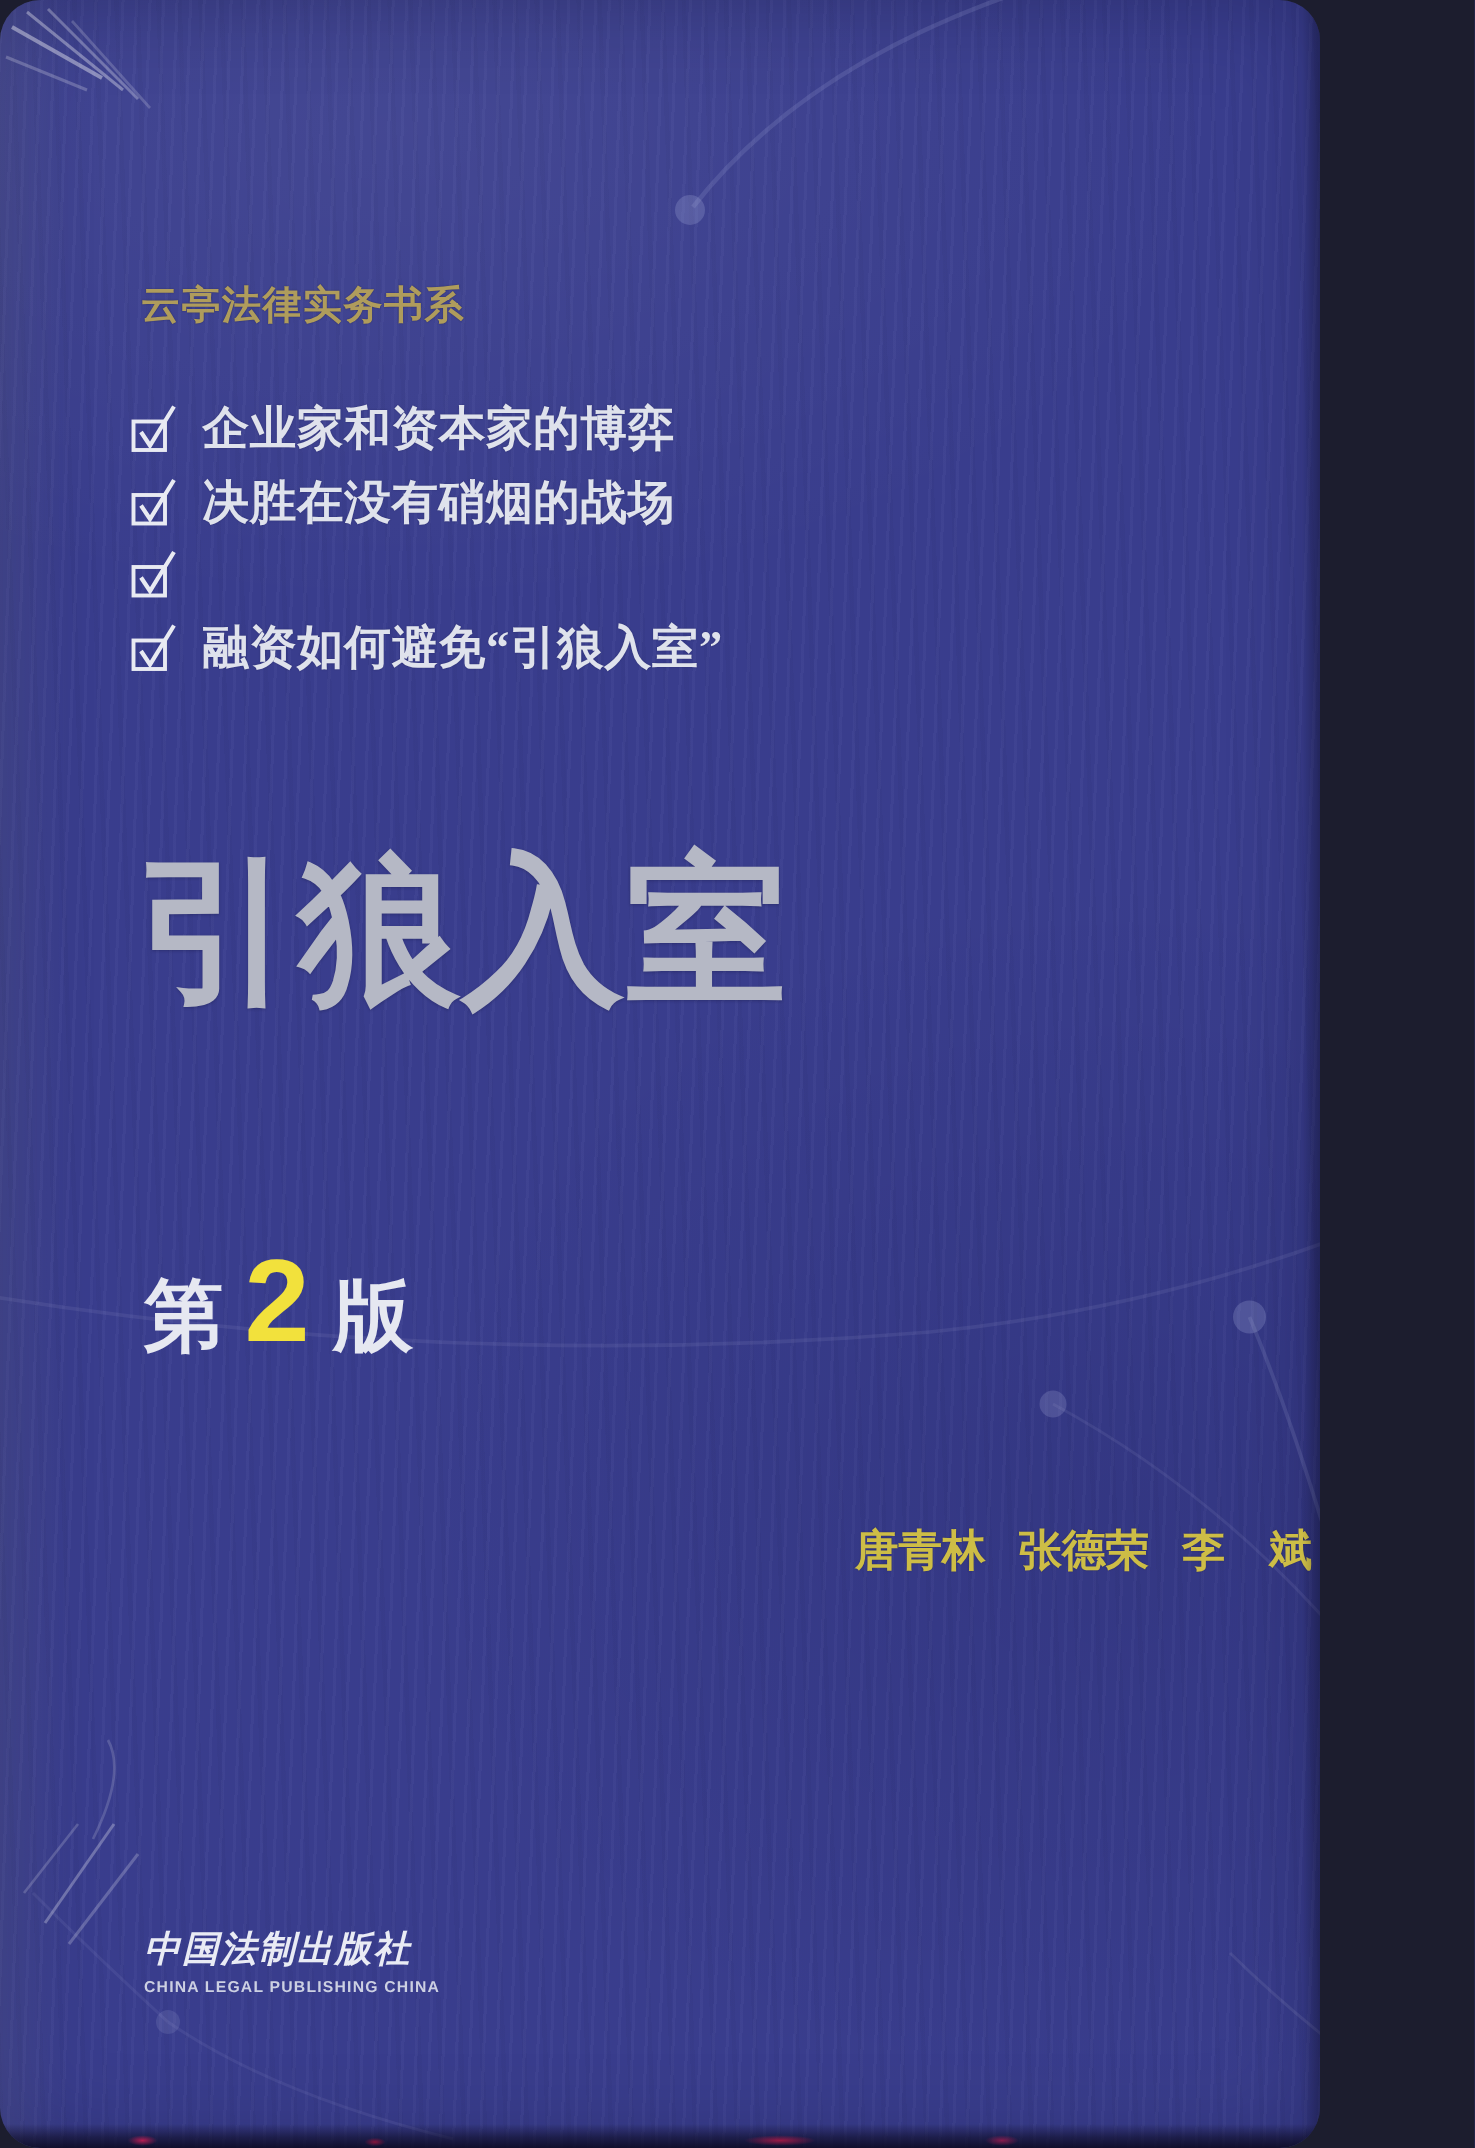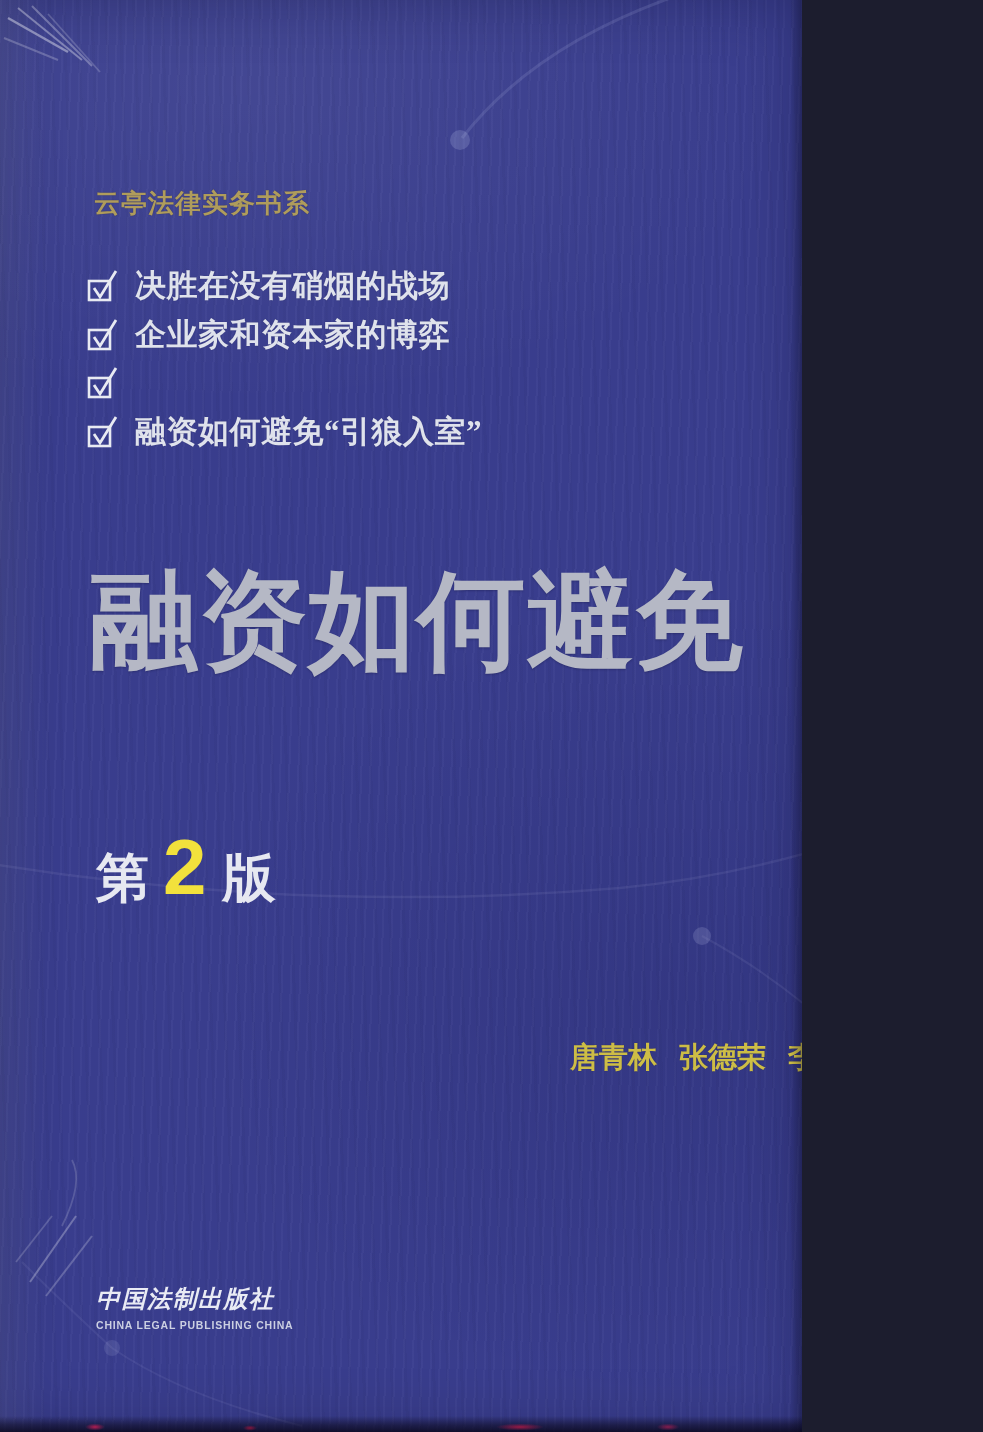--- a/index.html
+++ b/index.html
@@ -1,25 +1,26 @@
 <!DOCTYPE html>
 <html><head>
 <meta charset="utf-8">
 <style>
   html,body { margin:0; padding:0; background:#1c1d2e; }
   .cover {
-    position:relative; width:802px; height:1432px; overflow:hidden;
+    position:relative; width:880px; height:1432px; overflow:hidden;
     background-color:#3a3e8f;
     background-image:
       radial-gradient(ellipse 900px 520px at 30% 6%, rgba(255,255,255,0.055), transparent 62%),
       radial-gradient(ellipse 700px 600px at 85% 70%, rgba(0,0,40,0.10), transparent 70%),
       repeating-linear-gradient(92deg, rgba(255,255,255,0.022) 0 2px, rgba(0,0,30,0.02) 2px 9px),
       repeating-linear-gradient(88deg, rgba(0,0,25,0.028) 0 3px, transparent 3px 14px);
     font-family:"Liberation Sans", sans-serif;
     box-shadow: inset 0 0 60px rgba(0,0,25,0.25);
+    border-radius: 27px;
   }
   .cover::before { 
     content:""; position:absolute; left:0; top:0; width:46px; height:100%;
     background:linear-gradient(to right, rgba(255,255,255,0.06), transparent);
     pointer-events:none;
   }
   .cover::after { 
     content:""; position:absolute; right:0; top:0; width:12px; height:100%;
     background:linear-gradient(to left, rgba(5,5,22,0.30), transparent);
     pointer-events:none;
@@ -71,21 +72,21 @@
     position:absolute; left:100px; top:986px;
     font-family:"Liberation Serif","DejaVu Serif",serif;
     font-size:29px; line-height:40px; letter-spacing:4px;
     color:rgba(206,211,236,0.28); font-weight:bold;
   }
 
   .authors {
     position:absolute; left:570px; top:1014px; display:flex; align-items:flex-end;
     font-family:"Liberation Serif","DejaVu Serif",serif;
     font-weight:bold; font-size:29px; color:#cdbd46;
-    text-shadow:0 0 1px rgba(20,20,0,0.3); white-space:nowrap;margin-top:24px;
+    text-shadow:0 0 1px rgba(20,20,0,0.3); white-space:nowrap;
   }
   .authors .name { margin-right:22px; }
   .authors .name:last-of-type { margin-right:10px; }
   .authors .sep { margin:0 8px 0 0; font-weight:normal; }
 
   .publisher { position:absolute; left:96px; top:1283px; }
   .pub-cn {
     font-family:"Liberation Sans","DejaVu Sans",sans-serif;
     font-weight:bold; font-size:24px; letter-spacing:1.5px; color:#e9ebf4;font-style:italic;
   }
@@ -148,51 +149,51 @@
   <div class="series">云亭法律实务书系</div>
 
   <ul class="bullets">
     <li class="bullet">
       <span class="cb">
         <svg width="34" height="36" viewBox="0 0 34 36">
             <rect x="3" y="13" width="21" height="19" fill="none" stroke="#e8eaf2" stroke-width="2.6"></rect>
             <path d="M 8 20 L 14 29 L 30 3" fill="none" stroke="#e8eaf2" stroke-width="2.8"></path>
           </svg>
       </span>
+      <span class="bullet-text">企业家和资本家的博弈</span>
+    </li>
+    <li class="bullet">
+      <span class="cb">
+        <svg width="34" height="36" viewBox="0 0 34 36">
+            <rect x="3" y="13" width="21" height="19" fill="none" stroke="#e8eaf2" stroke-width="2.6"></rect>
+            <path d="M 8 20 L 14 29 L 30 3" fill="none" stroke="#e8eaf2" stroke-width="2.8"></path>
+          </svg>
+      </span>
       <span class="bullet-text">决胜在没有硝烟的战场</span>
     </li>
     <li class="bullet">
       <span class="cb">
         <svg width="34" height="36" viewBox="0 0 34 36">
             <rect x="3" y="13" width="21" height="19" fill="none" stroke="#e8eaf2" stroke-width="2.6"></rect>
             <path d="M 8 20 L 14 29 L 30 3" fill="none" stroke="#e8eaf2" stroke-width="2.8"></path>
           </svg>
       </span>
-      <span class="bullet-text">企业家和资本家的博弈</span>
-    </li>
-    <li class="bullet">
-      <span class="cb">
-        <svg width="34" height="36" viewBox="0 0 34 36">
-            <rect x="3" y="13" width="21" height="19" fill="none" stroke="#e8eaf2" stroke-width="2.6"></rect>
-            <path d="M 8 20 L 14 29 L 30 3" fill="none" stroke="#e8eaf2" stroke-width="2.8"></path>
-          </svg>
-      </span>
     </li>
     <li class="bullet">
       <span class="cb">
         <svg width="34" height="36" viewBox="0 0 34 36">
             <rect x="3" y="13" width="21" height="19" fill="none" stroke="#e8eaf2" stroke-width="2.6"></rect>
             <path d="M 8 20 L 14 29 L 30 3" fill="none" stroke="#e8eaf2" stroke-width="2.8"></path>
           </svg>
       </span>
       <span class="bullet-text">融资如何避免“引狼入室”</span>
     </li>
   </ul>
 
-  <h1 class="title">融资如何避免</h1>
+  <h1 class="title">引狼入室</h1>
 
   <div class="edition">
     <span class="ed-pre">第</span>
     <span class="ed-num">2</span>
     <span class="ed-suf">版</span>
   </div>
 
 
   <div class="authors">
     <span class="name">唐青林</span>

